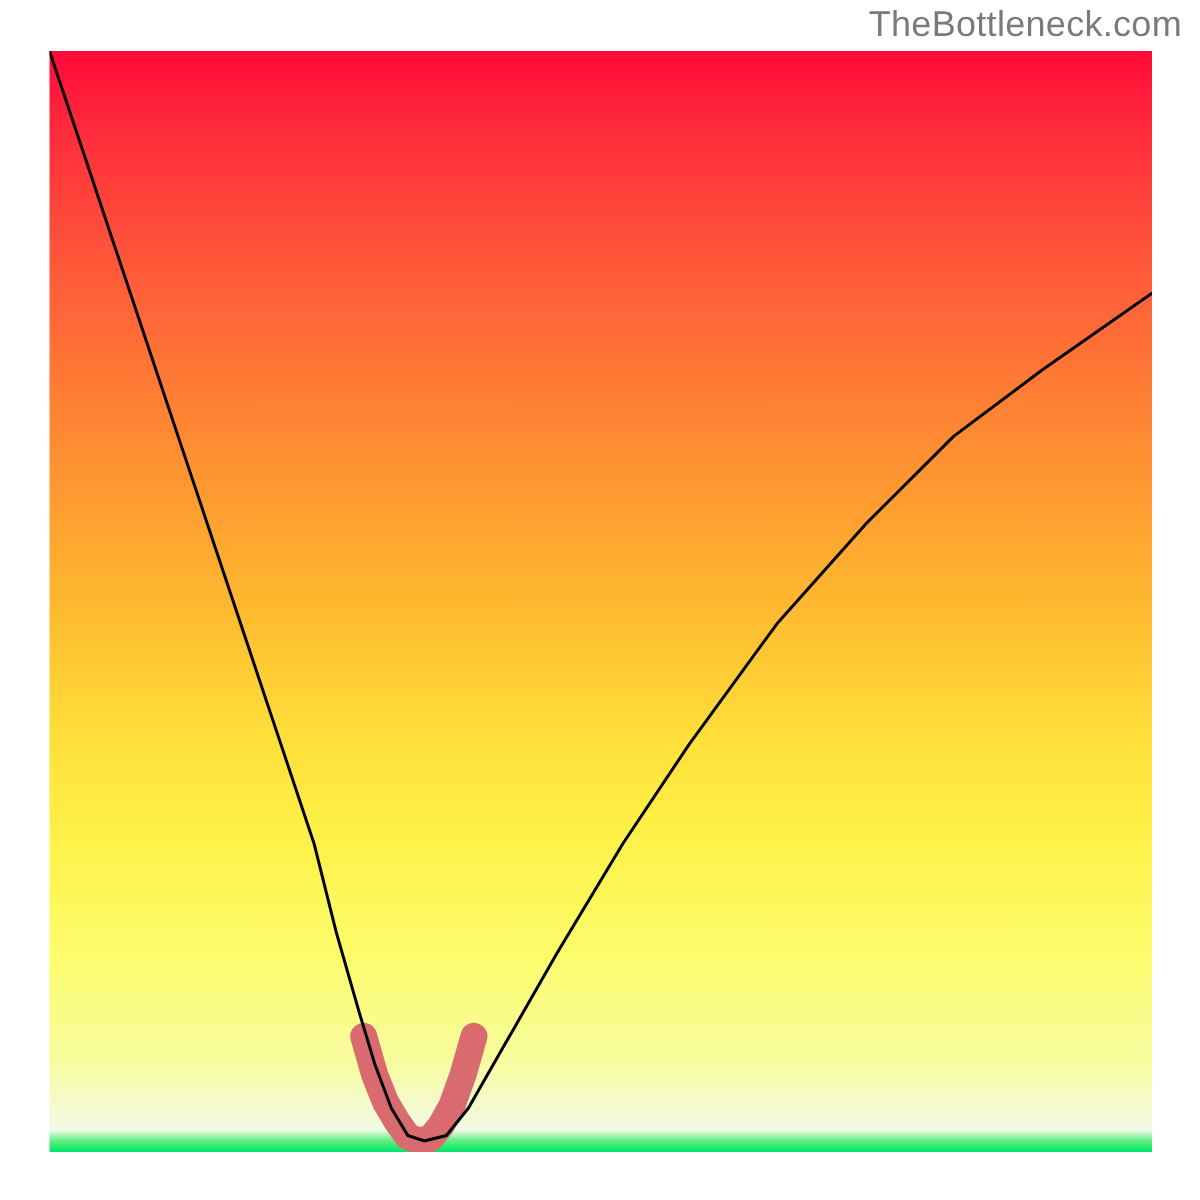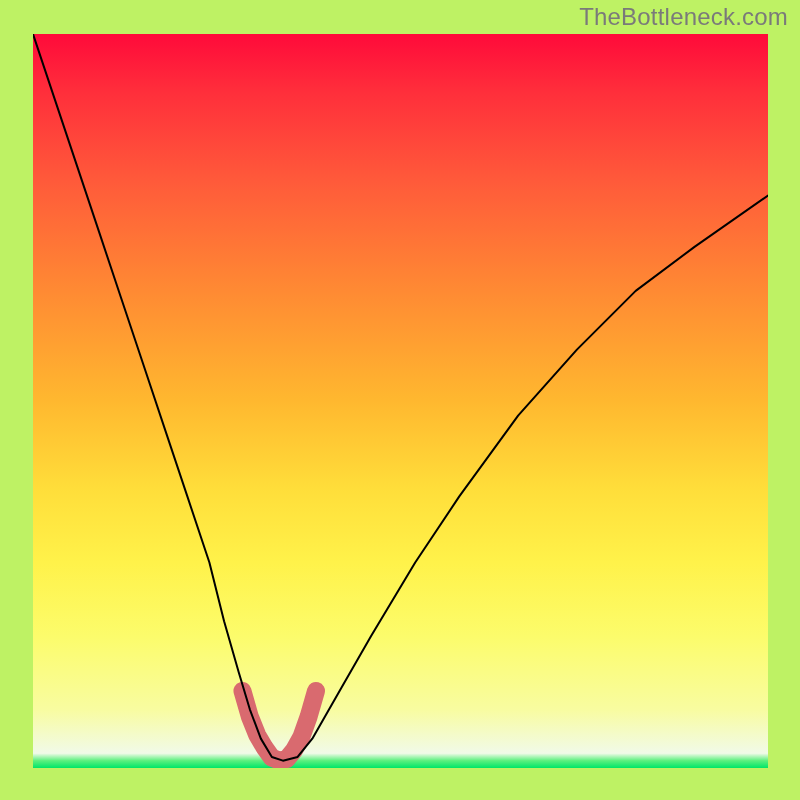--- a/index.html
+++ b/index.html
@@ -10,21 +10,21 @@
     background: #000;
     font-family: Arial, Helvetica, sans-serif;
     overflow: hidden;
   }
   .frame {
     position: absolute;
     left: 0;
     top: 0;
     width: 800px;
     height: 800px;
-    background: #bef264;
+    background: #ffffff;
   }
   .plot {
     position: absolute;
     left: 33px;
     top: 34px;
     width: 735px;
     height: 734px;
     
     background: linear-gradient(to bottom,
       #ff0a3a 0%,

